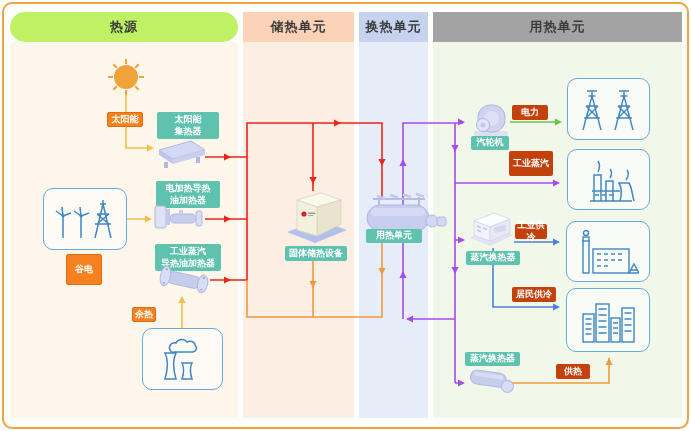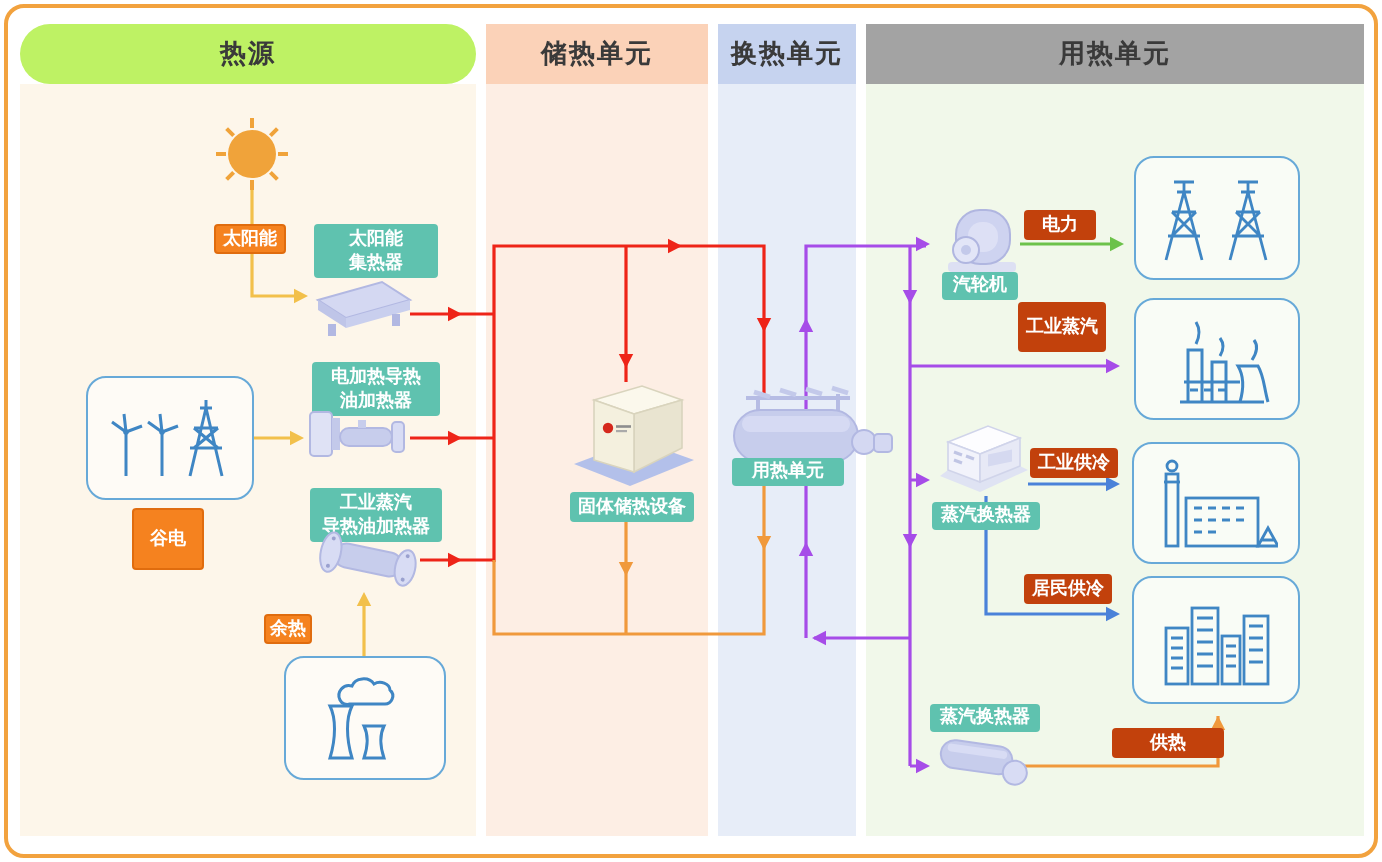--- a/index.html
+++ b/index.html
@@ -191,21 +191,21 @@
   <svg class="abs" style="left:467px;top:208px" width="48" height="42">
     <polygon points="3,30 23,38 47,27 43,25 23,33 7,27" fill="#dfe3f3"></polygon>
     <polygon points="7,13 27,5 43,11 23,19" fill="#fdfdff" stroke="#d0d4ea" stroke-width=".8"></polygon>
     <polygon points="7,13 7,27 23,33 23,19" fill="#f2f3fb" stroke="#d0d4ea" stroke-width=".8"></polygon>
     <polygon points="23,19 43,11 43,25 23,33" fill="#e7e9f6" stroke="#d0d4ea" stroke-width=".8"></polygon>
     <path d="M10,18 l4,1.5 M10,22 l4,1.5 M16,20 l4,1.5" stroke="#c0c5e4" stroke-width="1.6"></path>
     <rect x="27" y="17" width="12" height="6" transform="skewY(-12) translate(0,8)" fill="#d5d9f0"></rect>
   </svg>
   <div class="lbl" style="left:466px;top:251px;width:54px;height:14px">蒸汽换热器</div>
 
-  <div class="outlbl" style="left:515px;top:224px;width:44px;height:15px">工业供冷</div>
+  <div class="outlbl" style="left:515px;top:224px;width:32px;height:15px">工业供冷</div>
   <div class="node-box" style="left:566px;top:221px;width:84px;height:61px">
     <svg width="62" height="46" fill="none" stroke="#3f86c4" stroke-width="1.4">
       <rect x="6" y="8" width="6" height="36"></rect>
       <path d="M5,12 h8"></path>
       <circle cx="9" cy="4" r="2.5"></circle>
       <rect x="16" y="20" width="36" height="24"></rect>
       <path d="M20,25 h4 M27,25 h4 M34,25 h4 M41,25 h4 M20,31 h4 M27,31 h4 M34,31 h4 M41,31 h4 M20,37 h4 M27,37 h4"></path>
       <path d="M52,44 l5,-9 l5,9 z M54,41 l6,0"></path>
     </svg>
   </div>
@@ -225,14 +225,14 @@
   </div>
 
   <div class="lbl" style="left:465px;top:352px;width:55px;height:14px">蒸汽换热器</div>
   <svg class="abs" style="left:467px;top:363px" width="50" height="36">
     <g transform="rotate(8 24 18)">
       <rect x="3" y="9" width="36" height="14" rx="7" fill="#c7cdec" stroke="#b2b8e2"></rect>
       <rect x="6" y="11" width="30" height="4" rx="2" fill="#d8dcf4"></rect>
       <circle cx="41" cy="21" r="6" fill="#d8dcf4" stroke="#b2b8e2"></circle>
     </g>
   </svg>
-  <div class="outlbl" style="left:556px;top:364px;width:56px;height:15px">供热</div>
+  <div class="outlbl" style="left:556px;top:364px;width:34px;height:15px">供热</div>
 </div>
 
 </body></html>

